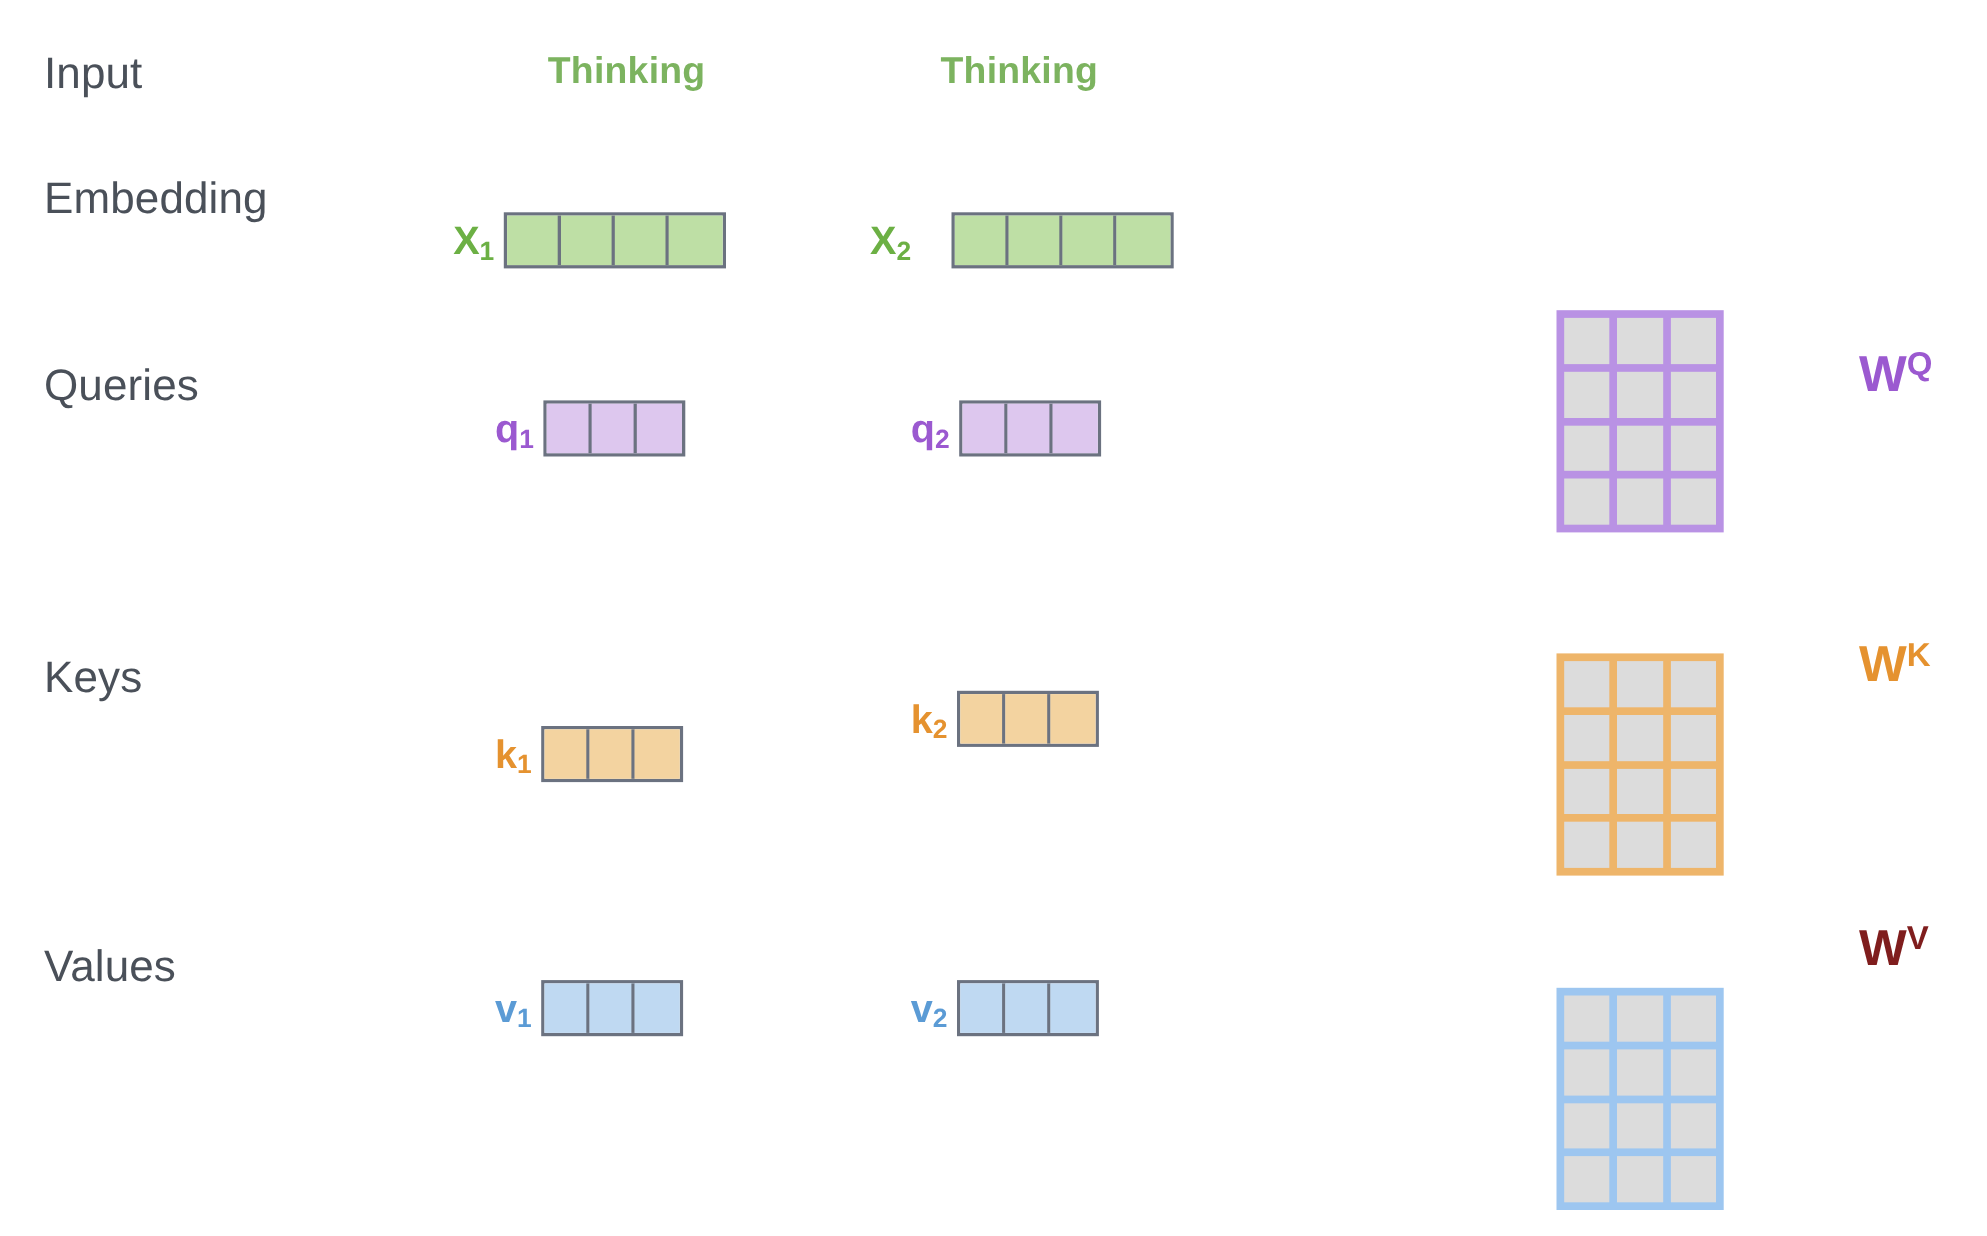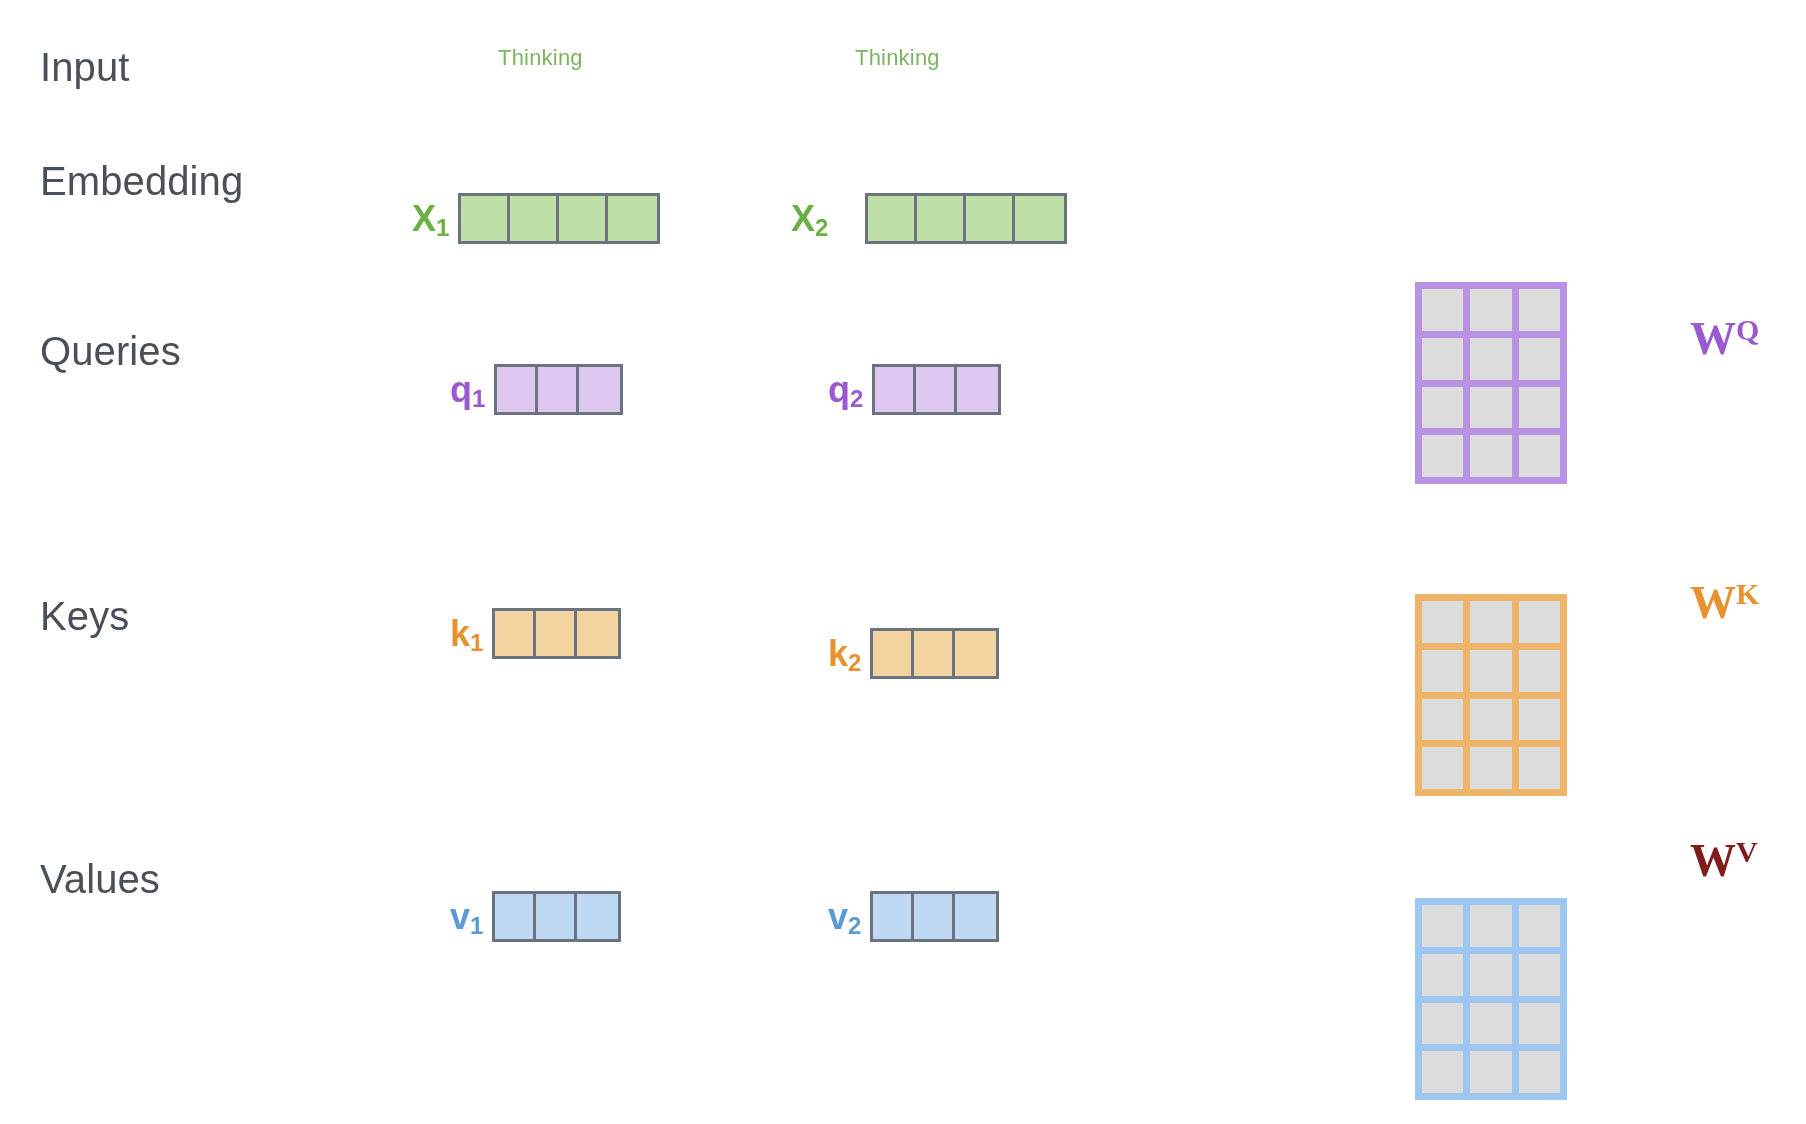--- a/index.html
+++ b/index.html
@@ -27,22 +27,22 @@
     font-size: 40px;
     color: #4a5059;
     font-weight: 400;
     white-space: nowrap;
     letter-spacing: 0.1px;
   }
 
   
   .word-header {
     position: absolute;
-    font-size: 22px;
-    font-weight: 400;
+    font-size: 34px;
+    font-weight: 700;
     color: #7cb35f;
     white-space: nowrap;
     letter-spacing: 0.2px;
   }
 
   
   .vec-group {
     position: absolute;
     display: flex;
     align-items: center;
@@ -98,21 +98,20 @@
   .mx-q { background: #b992e4; }
   .mx-k { background: #eeb56a; }
   .mx-v { background: #9dc6f0; }
 
   .matrix-label {
     position: absolute;
     font-size: 46px;
     font-weight: 700;
     line-height: 1;
     white-space: nowrap;
-    font-family: Liberation Serif, serif;
   }
   .matrix-label .sup {
     font-size: 30px;
     vertical-align: baseline;
     position: relative;
     top: -14px;
     font-weight: 700;
   }
   .lbl-q { color: #9b59d0; }
   .lbl-k { color: #e5922f; }
@@ -176,21 +175,21 @@
     <span class="vec-label">
       <span>q</span><span class="sub">2</span>
     </span>
     <span class="vec-cells">
         <span class="cell" style="width: 41px; height: 45px;"></span>
         <span class="cell" style="width: 41px; height: 45px;"></span>
         <span class="cell" style="width: 41px; height: 45px;"></span>
       </span>
   </div>
 
-  <div class="vec-group kind-keys" style="left:450px; top:568px;">
+  <div class="vec-group kind-keys" style="left:450px; top:620px;">
     <span class="vec-label">
       <span>k</span><span class="sub">1</span>
     </span>
     <span class="vec-cells">
         <span class="cell" style="width: 41px; height: 45px;"></span>
         <span class="cell" style="width: 41px; height: 45px;"></span>
         <span class="cell" style="width: 41px; height: 45px;"></span>
       </span>
   </div>
 

